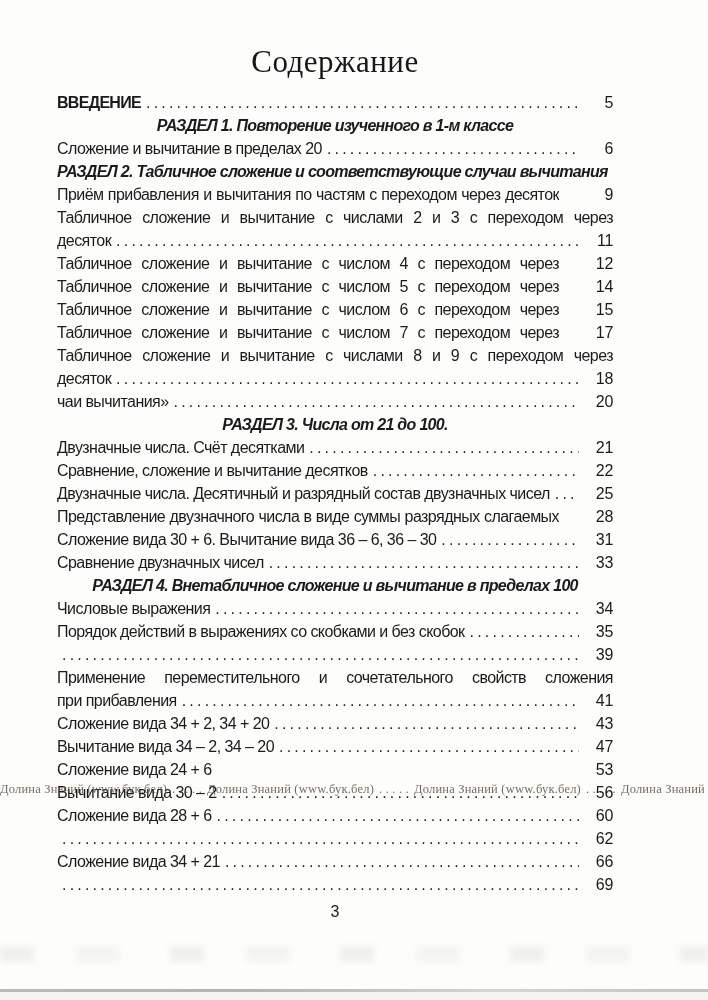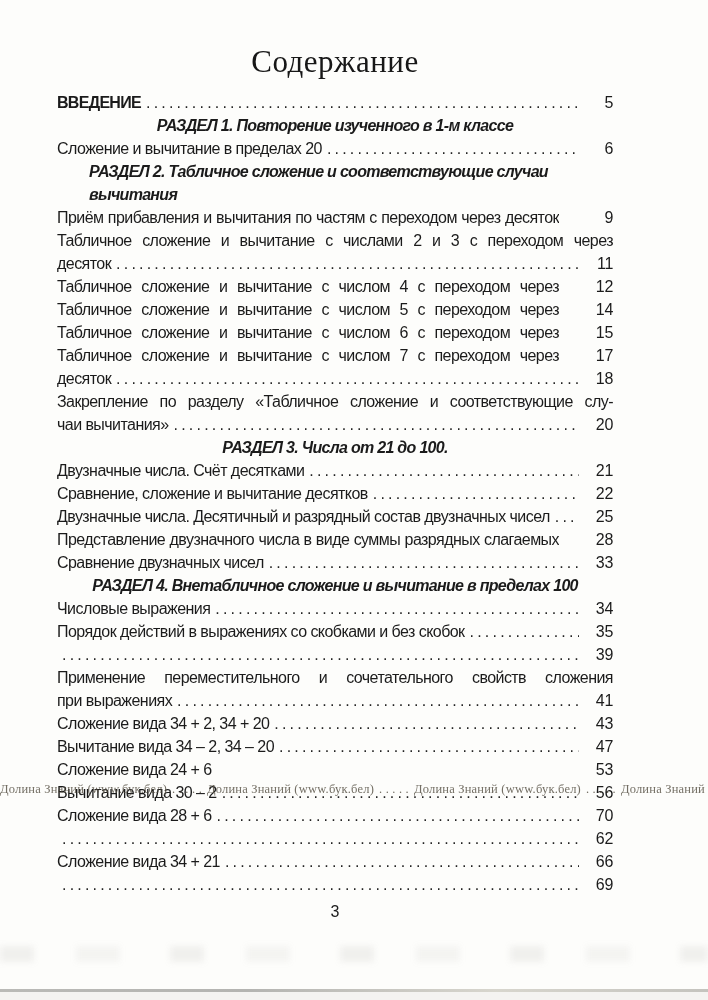--- a/index.html
+++ b/index.html
@@ -31,21 +31,21 @@
     font-size: 16px;
     letter-spacing: -0.55px;
     line-height: 23px;
   }
   .toc .section {
     font-weight: bold;
     letter-spacing: -0.7px;
     font-style: italic;
   }
   .toc .section.center { text-align: center; }
-  .toc .section.left   { text-align: left; margin-left: 32px; }
+  .toc .section.left   { text-align: left; }
   .row { display: flex; align-items: flex-start; }
   .t { white-space: nowrap; }
   .t.b { font-weight: bold; letter-spacing: -0.7px; }
   .t.just {
     flex: 1 1 auto;
     white-space: normal;
     text-align: justify;
     text-align-last: justify;
     margin-right: 28px;
     overflow: hidden;
@@ -173,28 +173,28 @@
           <span class="pg">15</span>
         </div>
       </div>
       <div class="item">
         <div class="row">
           <span class="t just">Табличное сложение и вычитание с числом 7 с переходом через десяток</span>
           <span class="pg">17</span>
         </div>
       </div>
       <div class="item">
+        <div class="l1">Табличное сложение и вычитание с числами 8 и 9 с переходом через</div>
         <div class="row">
           <span class="t">десяток</span>
           <span class="leader"></span>
           <span class="pg">18</span>
         </div>
       </div>
       <div class="item">
-        <div class="l1">Закрепление по разделу «Табличное сложение и соответствующие слу-</div>
         <div class="row">
           <span class="t">чаи вычитания»</span>
           <span class="leader"></span>
           <span class="pg">20</span>
         </div>
       </div>
       <div class="section center">РАЗДЕЛ 3. Числа от 21 до 100.</div>
       <div class="item">
         <div class="row">
           <span class="t">Двузначные числа. Счёт десятками</span>
@@ -217,20 +217,27 @@
         </div>
       </div>
       <div class="item">
         <div class="row">
           <span class="t just">Представление двузначного числа в виде суммы разрядных слагаемых</span>
           <span class="pg">28</span>
         </div>
       </div>
       <div class="item">
         <div class="row">
+          <span class="t">Сложение вида 30 + 6. Вычитание вида 36 – 6, 36 – 30</span>
+          <span class="leader"></span>
+          <span class="pg">31</span>
+        </div>
+      </div>
+      <div class="item">
+        <div class="row">
           <span class="t">Сравнение двузначных чисел</span>
           <span class="leader"></span>
           <span class="pg">33</span>
         </div>
       </div>
       <div class="section center">РАЗДЕЛ 4. Внетабличное сложение и вычитание в пределах 100</div>
       <div class="item">
         <div class="row">
           <span class="t">Числовые выражения</span>
           <span class="leader"></span>
@@ -246,21 +253,21 @@
       </div>
       <div class="item">
         <div class="row">
           <span class="leader"></span>
           <span class="pg">39</span>
         </div>
       </div>
       <div class="item">
         <div class="l1">Применение переместительного и сочетательного свойств сложения</div>
         <div class="row">
-          <span class="t">при выражениях</span>
+          <span class="t">при прибавления</span>
           <span class="leader"></span>
           <span class="pg">41</span>
         </div>
       </div>
       <div class="item">
         <div class="row">
           <span class="t">Сложение вида 34 + 2, 34 + 20</span>
           <span class="leader"></span>
           <span class="pg">43</span>
         </div>
@@ -283,21 +290,21 @@
         <div class="row">
           <span class="t">Вычитание вида 30 – 2</span>
           <span class="leader"></span>
           <span class="pg">56</span>
         </div>
       </div>
       <div class="item">
         <div class="row">
           <span class="t">Сложение вида 28 + 6</span>
           <span class="leader"></span>
-          <span class="pg">70</span>
+          <span class="pg">60</span>
         </div>
       </div>
       <div class="item">
         <div class="row">
           <span class="leader"></span>
           <span class="pg">62</span>
         </div>
       </div>
       <div class="item">
         <div class="row">

